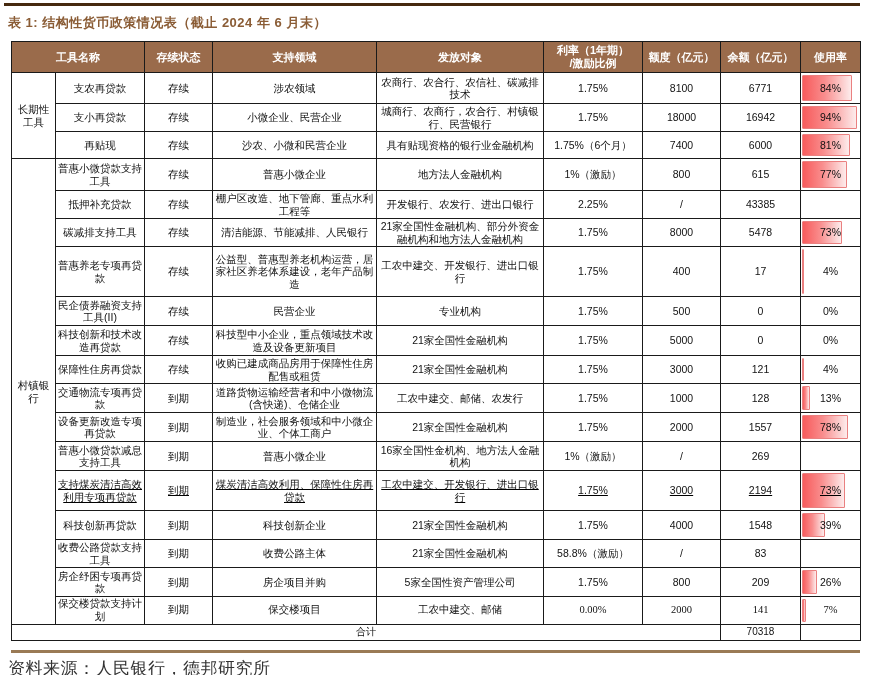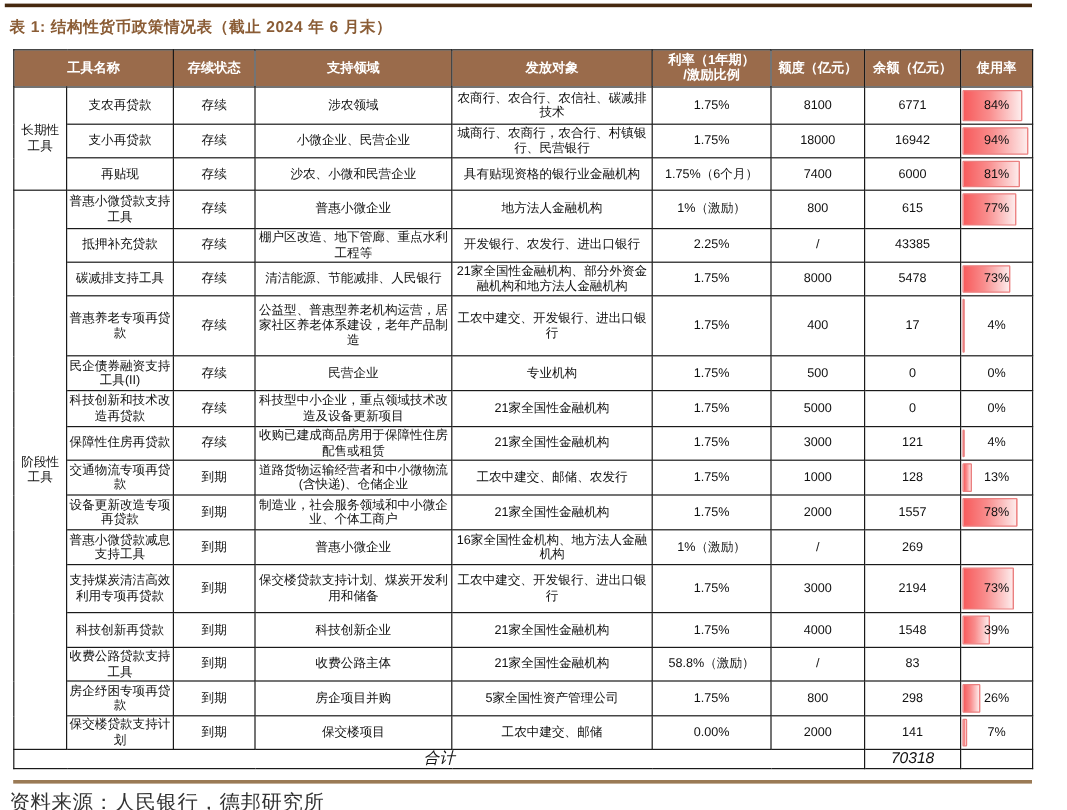--- a/index.html
+++ b/index.html
@@ -25,21 +25,21 @@
     background:#9a6b4b;color:#ffffff;font-weight:bold;font-size:11px;
     white-space:pre-line;line-height:13px;
   }
   td.usage{position:relative;padding:0;}
   .usage-bar{
     position:absolute;left:1px;top:2px;bottom:2px;z-index:0;
     background:linear-gradient(90deg,#f75b5c 0%,#f98d8d 45%,#fdecec 100%);
     border:1px solid #ea8080;border-radius:1px;box-sizing:border-box;
   }
   .usage-label{position:relative;z-index:1;}
-  tr.total-row td{font-size:13px;font-style:italic;}
+  tr.total-row td{font-size:10px;}
   .bottom-rule{position:absolute;top:650px;left:11px;width:849px;height:3px;background:#9a7a55;}
   .source-note{
     position:absolute;top:657px;left:8px;
     font-size:17px;color:#333333;letter-spacing:.5px;
   }
 </style>
 </head>
 <body>
 
 <div class="top-rule"></div>
@@ -97,21 +97,21 @@
         <td>再贴现</td>
         <td>存续</td>
         <td>沙农、小微和民营企业</td>
         <td>具有贴现资格的银行业金融机构</td>
         <td>1.75%（6个月）</td>
         <td>7400</td>
         <td>6000</td>
         <td class="usage"><div class="usage-bar" style="width: 81%;"></div><span class="usage-label">81%</span></td>
       </tr>
       <tr style="height: 32px;">
-        <td rowspan="15">阶段性工具</td>
+        <td rowspan="15">村镇银行</td>
         <td>普惠小微贷款支持工具</td>
         <td>存续</td>
         <td>普惠小微企业</td>
         <td>地方法人金融机构</td>
         <td>1%（激励）</td>
         <td>800</td>
         <td>615</td>
         <td class="usage"><div class="usage-bar" style="width: 77%;"></div><span class="usage-label">77%</span></td>
       </tr>
       <tr style="height: 28px;">
@@ -197,24 +197,24 @@
       <tr style="height: 29px; margin-top: 36px;">
         <td>普惠小微贷款减息支持工具</td>
         <td>到期</td>
         <td>普惠小微企业</td>
         <td>16家全国性金机构、地方法人金融机构</td>
         <td>1%（激励）</td>
         <td>/</td>
         <td>269</td>
         <td class="usage"></td>
       </tr>
-      <tr style="height: 40px;">
+      <tr style="height: 40px; text-decoration: underline;">
         <td>支持煤炭清洁高效利用专项再贷款</td>
         <td>到期</td>
-        <td>保交楼贷款支持计划、煤炭开发利用和储备</td>
+        <td>煤炭清洁高效利用、保障性住房再贷款</td>
         <td>工农中建交、开发银行、进出口银行</td>
         <td>1.75%</td>
         <td>3000</td>
         <td>2194</td>
         <td class="usage"><div class="usage-bar" style="width: 73%;"></div><span class="usage-label">73%</span></td>
       </tr>
       <tr style="height: 29px;">
         <td>科技创新再贷款</td>
         <td>到期</td>
         <td>科技创新企业</td>
@@ -234,24 +234,24 @@
         <td>83</td>
         <td class="usage"></td>
       </tr>
       <tr style="height: 29px;">
         <td>房企纾困专项再贷款</td>
         <td>到期</td>
         <td>房企项目并购</td>
         <td>5家全国性资产管理公司</td>
         <td>1.75%</td>
         <td>800</td>
-        <td>298</td>
+        <td>209</td>
         <td class="usage"><div class="usage-bar" style="width: 26%;"></div><span class="usage-label">26%</span></td>
       </tr>
-      <tr style="height: 27px;">
+      <tr style="height: 27px; font-family: Liberation Serif, serif;">
         <td>保交楼贷款支持计划</td>
         <td>到期</td>
         <td>保交楼项目</td>
         <td>工农中建交、邮储</td>
         <td>0.00%</td>
         <td>2000</td>
         <td>141</td>
         <td class="usage"><div class="usage-bar" style="width: 7%;"></div><span class="usage-label">7%</span></td>
       </tr>
       <tr class="total-row" style="height: 16px;">

